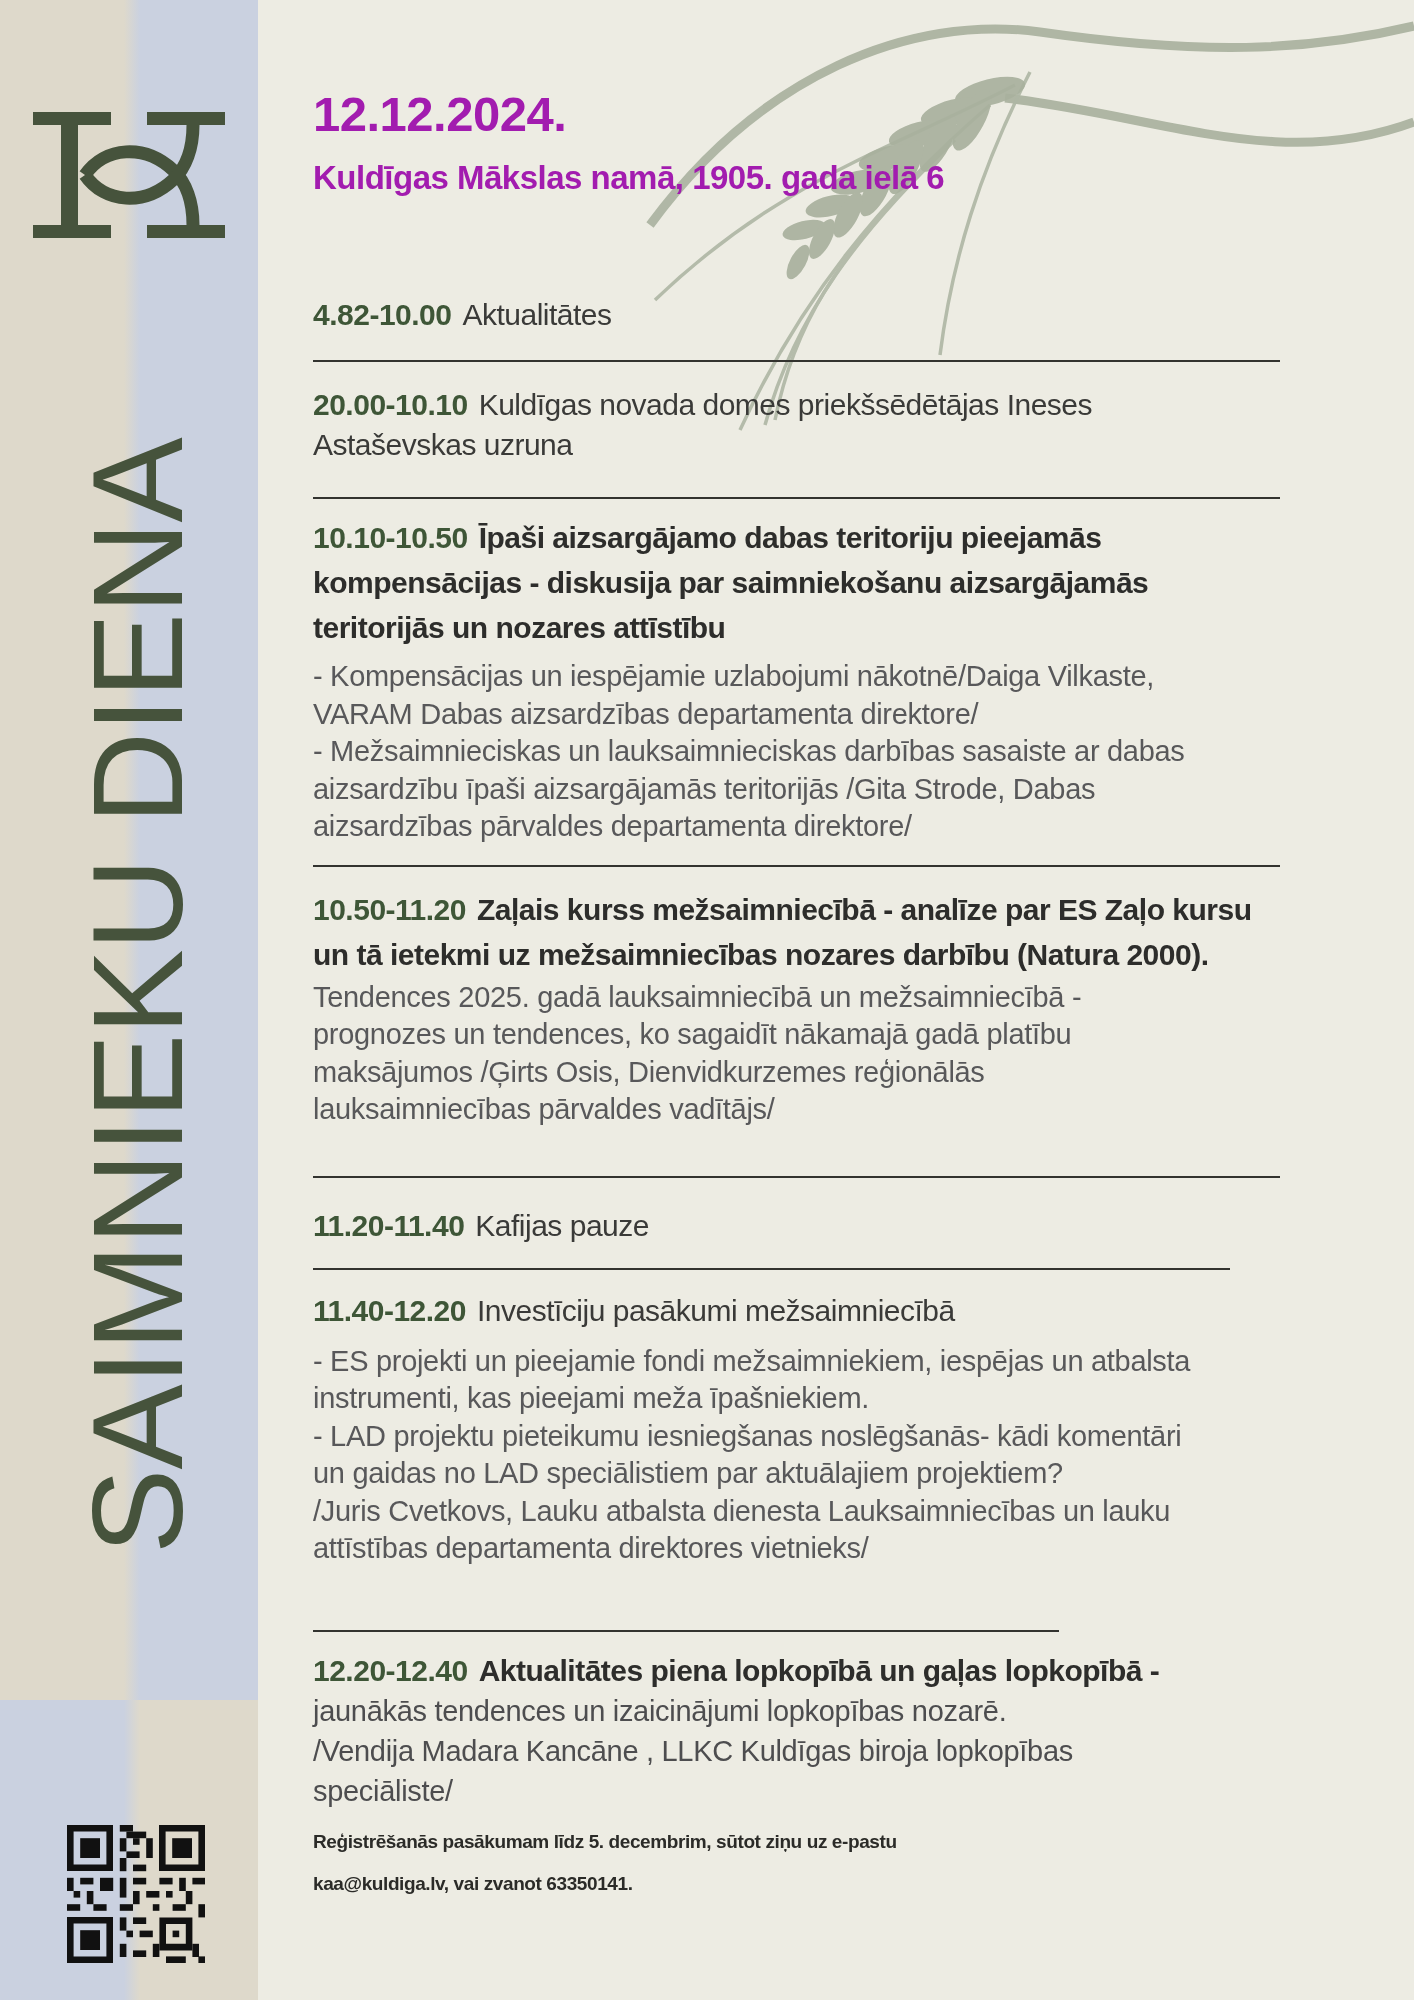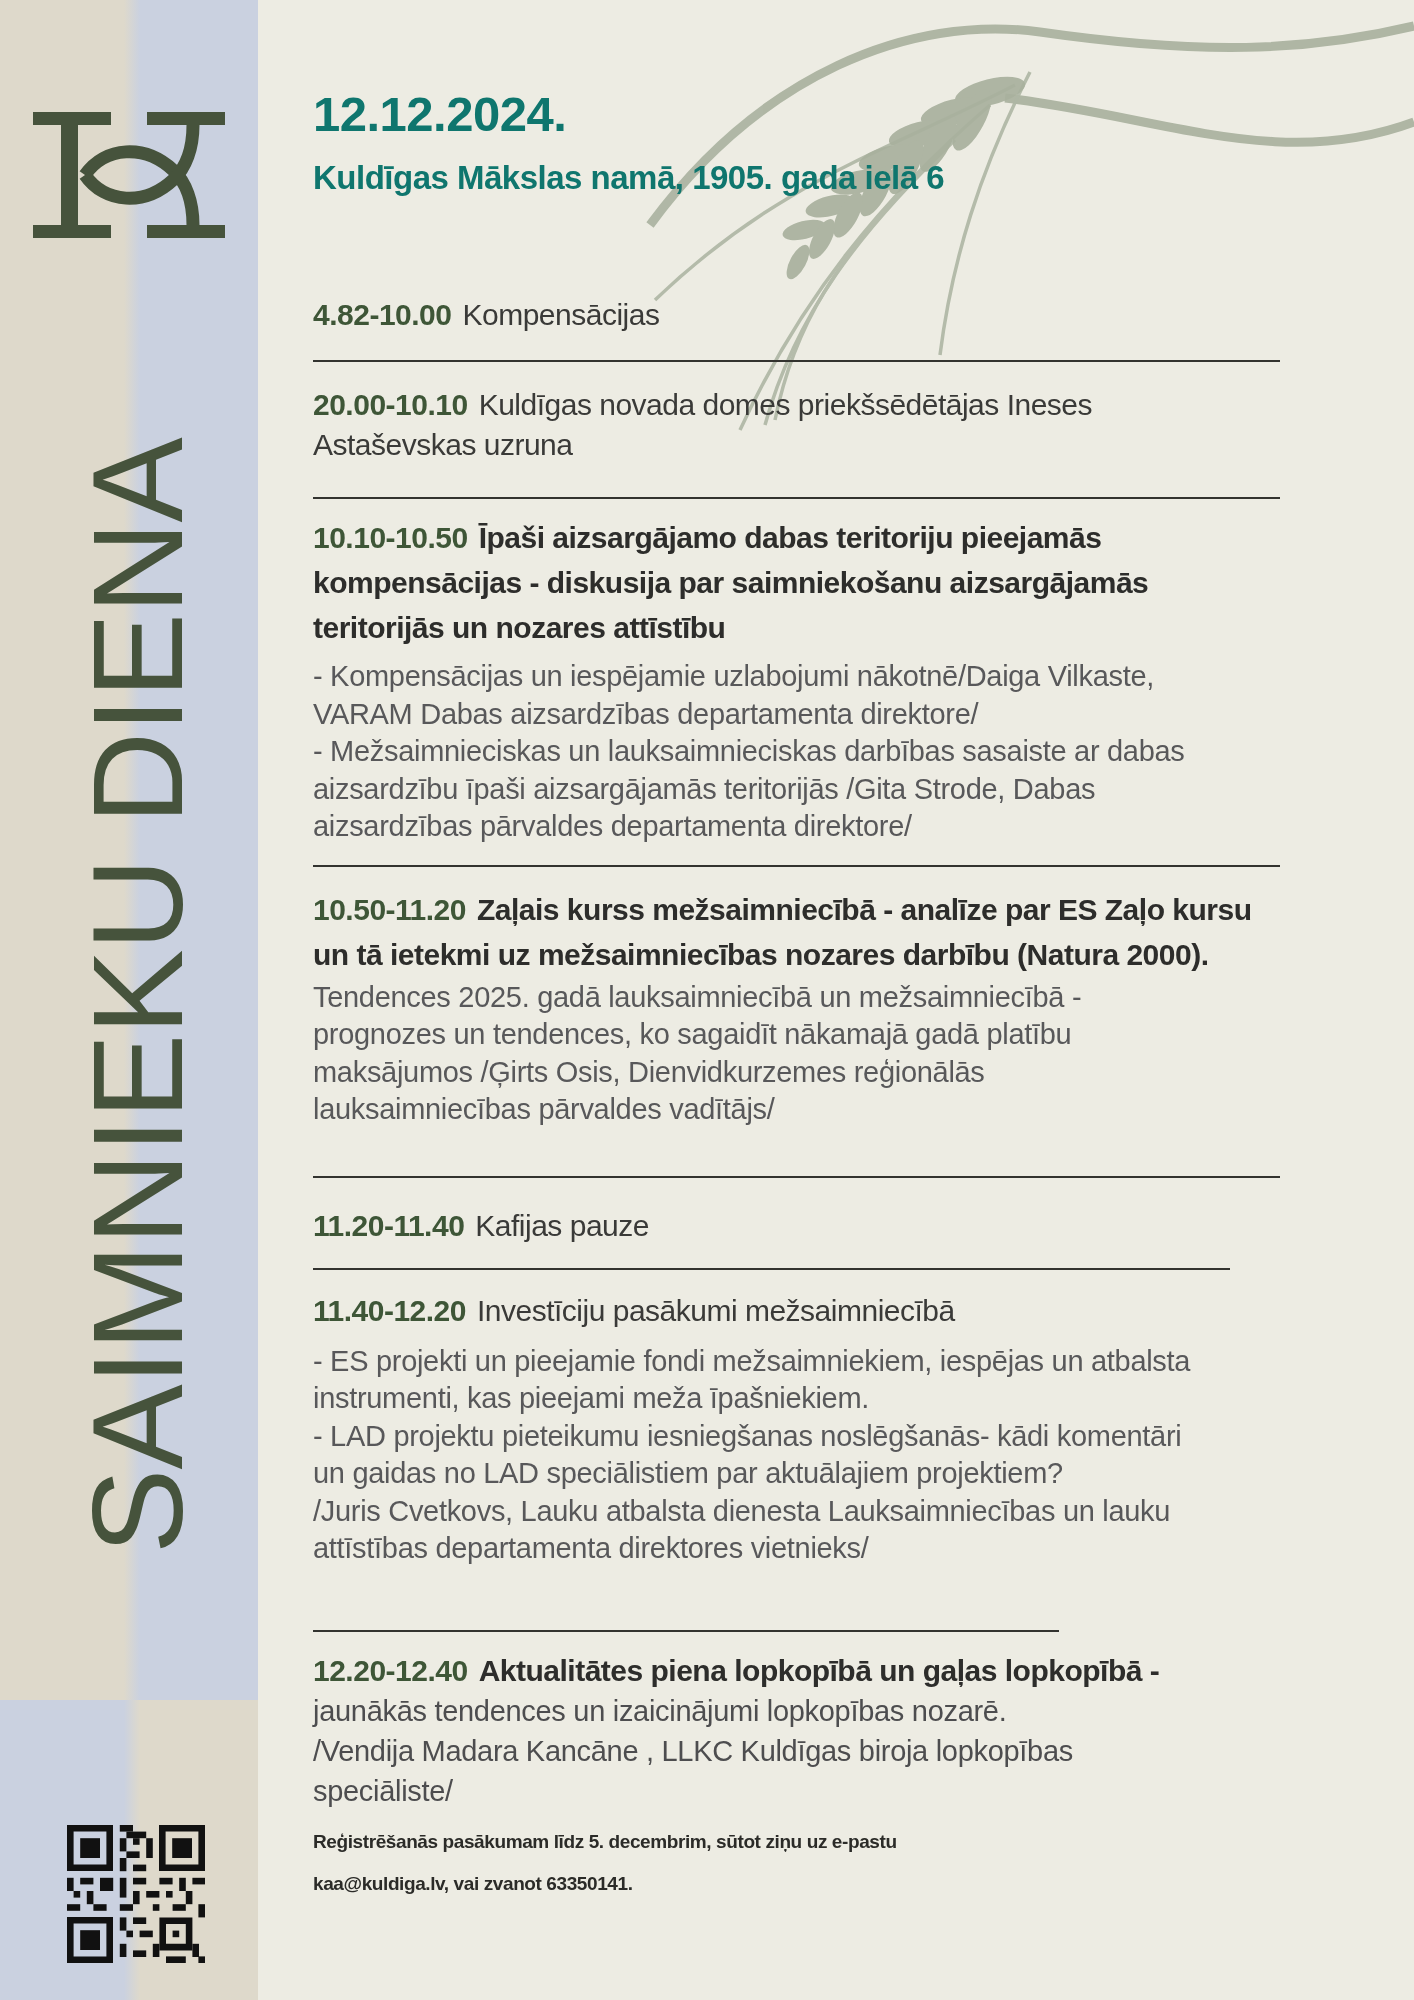--- a/index.html
+++ b/index.html
@@ -18,21 +18,21 @@
   
   .logo{position:absolute;left:33px;top:112px;width:192px;height:126px;}
   
   .sidebar-title{
     position:absolute;left:70px;top:1592px;width:1192px;height:136px;
     transform:rotate(-90deg);transform-origin:0 0;
     font-size:128px;line-height:136px;text-align:center;white-space:nowrap;
     color:#46533c;letter-spacing:-1px;font-weight:400;
   }
   
-  .header{position:absolute;left:313px;top:84px;width:1060px;color:#0f766e;}
+  .header{position:absolute;left:313px;top:84px;width:1060px;color:#a21caf;}
   .date{font-size:49px;font-weight:700;line-height:60px;letter-spacing:-0.5px;}
   .venue{font-size:33px;font-weight:700;line-height:56px;letter-spacing:-0.5px;margin-top:6px;}
   
   .col{position:absolute;left:313px;top:295px;width:1062px;}
   .head{font-size:30px;line-height:45px;color:#2d2d2b;font-weight:700;letter-spacing:-0.5px;}
   .head .title{white-space:pre-line;}
   .head.reg{font-weight:400;color:#3a3a38;line-height:40px;}
   .head.lh40{line-height:40px;}
   .time{color:#3e5637;font-weight:700;margin-right:11px;}
   .desc{font-size:29px;line-height:37.5px;color:#58585a;white-space:pre-line;
@@ -105,21 +105,21 @@
   <div class="sidebar-title">SAIMNIEKU DIENA</div>
 
   <div class="header">
     <div class="date">12.12.2024.</div>
     <div class="venue">Kuldīgas Mākslas namā, 1905. gada ielā 6</div>
   </div>
 
   <div class="col">
 
     <div class="sec" id="sec1">
-      <div class="head reg"><span class="time">4.82-10.00</span><span class="title">Kompensācijas</span></div>
+      <div class="head reg"><span class="time">4.82-10.00</span><span class="title">Aktualitātes</span></div>
     </div>
     <hr class="rule" id="rule1">
 
     <div class="sec" id="sec2">
       <div class="head reg"><span class="time">20.00-10.10</span><span class="title">Kuldīgas novada domes priekšsēdētājas Ineses
 Astaševskas uzruna</span></div>
     </div>
     <hr class="rule" id="rule2">
 
     <div class="sec" id="sec3">

